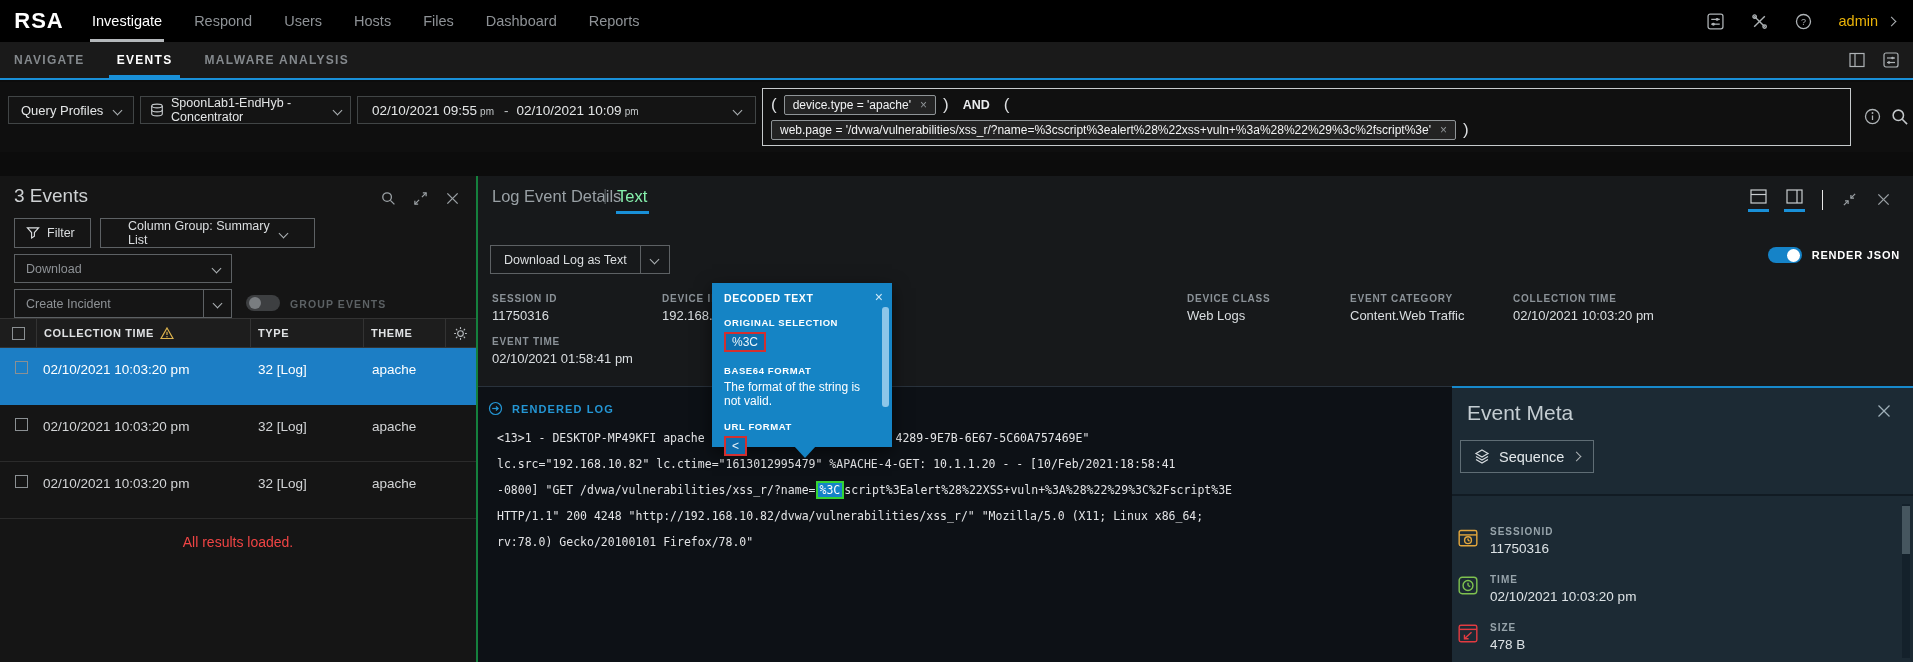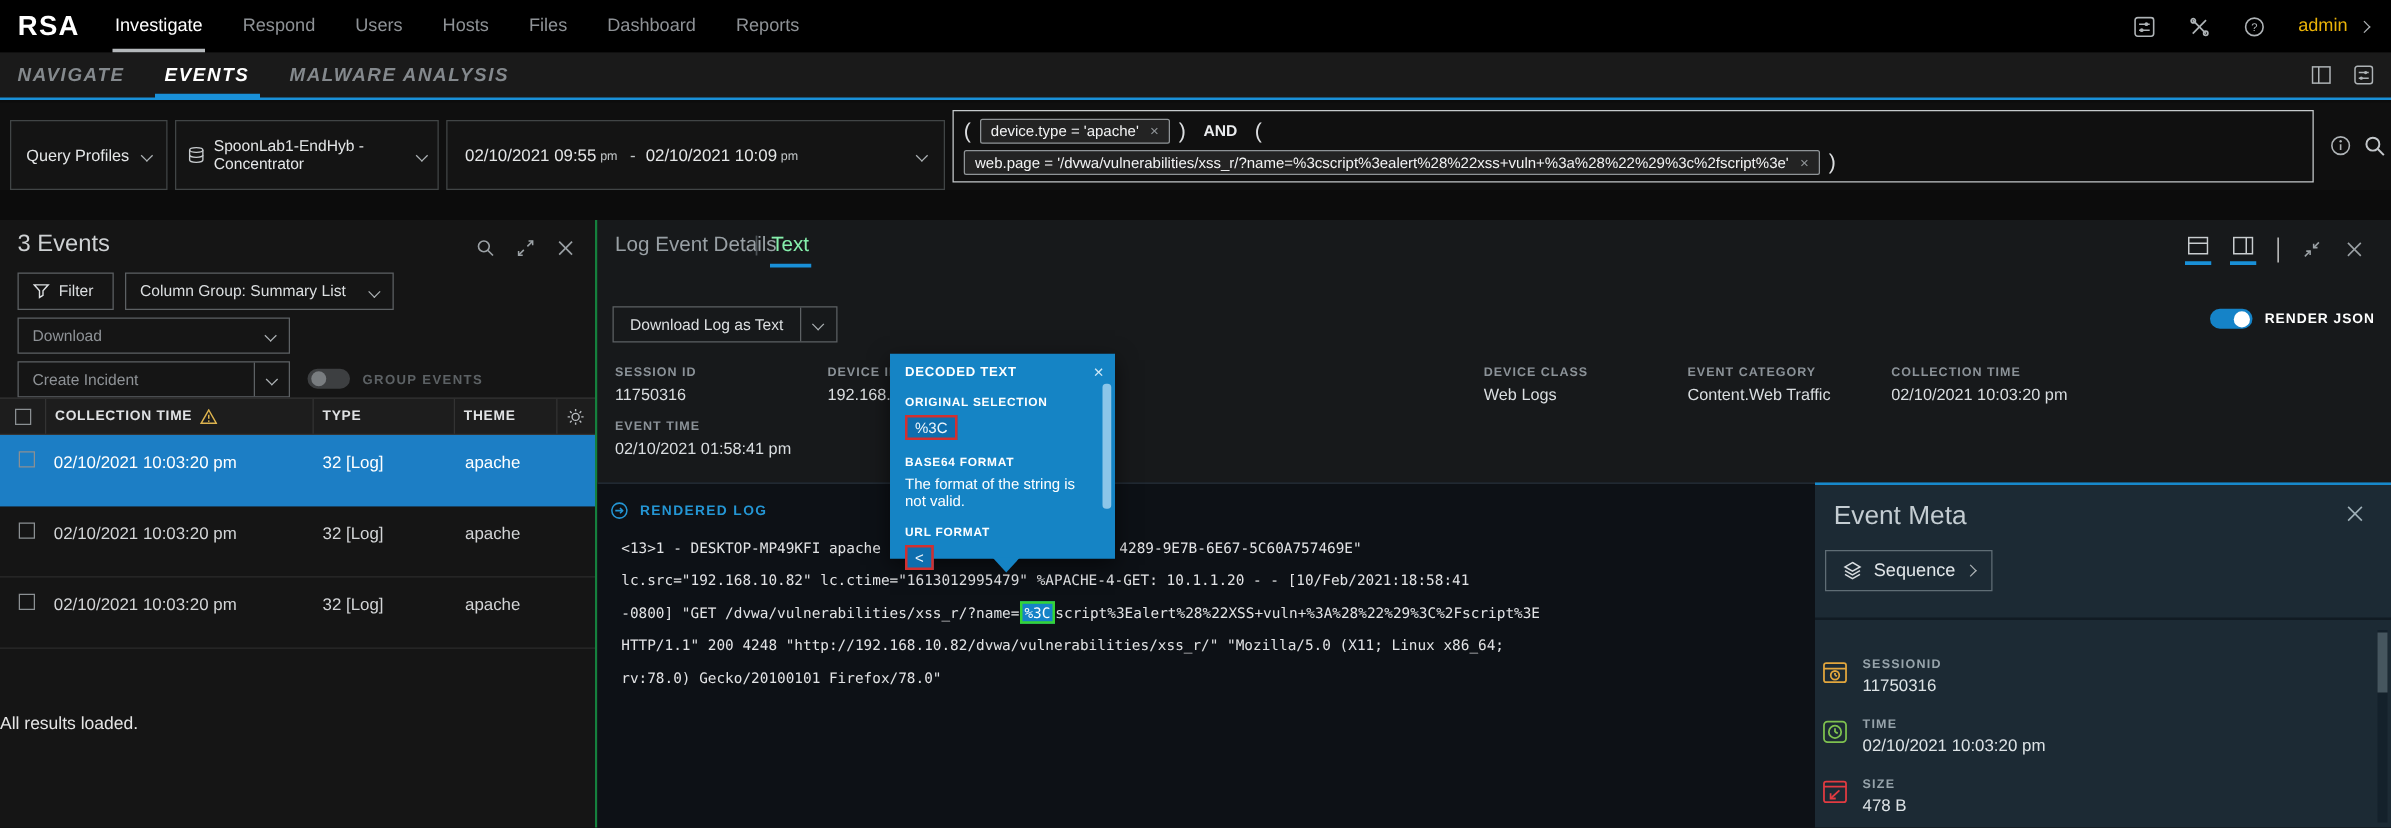--- a/index.html
+++ b/index.html
@@ -24,30 +24,30 @@
 .nav-item.active::after { content:""; position:absolute; left:0; right:0; bottom:0;
   height:3px; background:#b4b8bb; }
 #topbar-right { margin-left:auto; display:flex; align-items:center; gap:27px;
   margin-right:18px; }
 #user-menu { display:flex; align-items:center; gap:10px; color:#eab308; font-size:14.5px; }
 
 
 #subnav { position:absolute; left:0; top:42px; width:1913px; height:38px; background:#1a1a1a;
   border-bottom:2px solid #1990d8; display:flex; align-items:center; padding:0 14px; }
 #subnav-tabs { display:flex; gap:32px; height:100%; align-items:center; }
-.subnav-item { font-size:15px; font-weight:bold; letter-spacing:1.3px; color:#84898d;
-  position:relative; height:100%; display:flex; align-items:center;font-style:italic; }
+.subnav-item { font-size:12px; font-weight:bold; letter-spacing:1.3px; color:#84898d;
+  position:relative; height:100%; display:flex; align-items:center; }
 .subnav-item.active { color:#fff; }
 .subnav-item.active::after { content:""; position:absolute; left:-8px; right:-8px;
   bottom:-2px; height:5px; background:#1990d8; }
 #subnav-right { margin-left:auto; display:flex; gap:18px; align-items:center; }
 
 
 #querybar { position:absolute; left:0; top:82px; width:1913px; height:70px; background:#0f0f0f; }
-.qbox { position:absolute; top:14px; height:56px; background:#141414; border:1px solid #414546;
+.qbox { position:absolute; top:14px; height:28px; background:#141414; border:1px solid #414546;
   display:flex; align-items:center; font-size:13px; color:#e4e6e7; }
 #qb-profiles { left:8px; width:126px; padding:0 12px; justify-content:space-between; }
 #qb-service  { left:140px; width:211px; padding:0 9px; gap:7px; font-size:12.5px; }
 #qb-time     { left:357px; width:399px; padding:0 14px; font-size:13.5px; }
 #qb-time .mer { font-size:10px; color:#c3c7c9; margin:3px 2px 0 3px; }
 #qb-time .sep { margin:0 8px; color:#c3c7c9; }
 #qb-time .chev { margin-left:auto; }
 #qb-query { left:762px; top:6px; width:1089px; height:58px; background:#101010;
   border:1px solid #c6cacc; padding:3px 8px; display:block; }
 .qrow { display:flex; align-items:center; height:25px; gap:7px; white-space:nowrap; }
@@ -61,21 +61,21 @@
 
 
 #events-panel { position:absolute; left:0; top:176px; width:478px; height:486px;
   background:#151515; border-right:2px solid #15803d; }
 #ep-title { position:absolute; left:14px; top:9px; font-size:19px; color:#ced1d3; }
 #ep-icons { position:absolute; right:16px; top:15px; display:flex; gap:17px; align-items:center; }
 .btn { border:1px solid #5d6164; background:transparent; color:#dcdfe1; font-size:12.5px;
   display:flex; align-items:center; }
 #ep-filter { position:absolute; left:14px; top:42px; width:77px; height:30px; padding:0 11px; gap:7px; }
 #ep-colgroup { position:absolute; left:100px; top:42px; width:215px; height:30px;
-  padding:0 11px; justify-content:space-between; }
+  padding:0 27px; justify-content:space-between; }
 #ep-download { position:absolute; left:14px; top:78px; width:218px; height:29px;
   padding:0 11px; justify-content:space-between; color:#8e9296; }
 #ep-create { position:absolute; left:14px; top:113px; width:218px; height:29px; color:#8e9296; padding:0; }
 #ep-create .lbl { flex:1; padding-left:11px; }
 #ep-create .chevcell { width:28px; align-self:stretch; border-left:1px solid #5d6164;
   display:flex; align-items:center; justify-content:center; }
 .toggle { width:34px; height:16px; border-radius:9px; position:relative; flex:none; }
 .toggle .knob { position:absolute; top:2px; width:12px; height:12px; border-radius:50%; }
 #ep-group-toggle { position:absolute; left:246px; top:119px; background:#3d3f41; }
 #ep-group-toggle .knob { left:3px; background:#797d80; }
@@ -90,22 +90,22 @@
 #ep-thead > div:first-child { border-left:none; justify-content:center; padding-left:0; }
 .checkbox { width:13px; height:13px; border:1.5px solid #8b9093; background:transparent; flex:none; }
 #ep-rows { position:absolute; left:0; top:172px; width:100%; }
 .erow { height:57px; border-bottom:1px solid #2b2b2b; position:relative;
   font-size:13.5px; color:#d3d5d7; }
 .erow.selected { background:#1c7ec5; color:#fff; border-bottom-color:#1c7ec5; }
 .erow .checkbox { position:absolute; left:15px; top:13px; }
 .erow .c-time  { position:absolute; left:43px;  top:14px; }
 .erow .c-type  { position:absolute; left:258px; top:14px; }
 .erow .c-theme { position:absolute; left:372px; top:14px; }
-#ep-footer { position:absolute; left:0; top:358px; width:100%; text-align:left;
-  font-size:14px; color:#e5e5e5;margin-top:36px; }
+#ep-footer { position:absolute; left:0; top:358px; width:100%; text-align:center;
+  font-size:14px; color:#ef4444; }
 
 
 #main-panel { position:absolute; left:478px; top:176px; width:1435px; height:486px; background:#17191b; }
 #mp-tab1 { position:absolute; left:14px; top:11px; font-size:16.5px; color:#99a0a5; }
 #mp-tabdiv { position:absolute; left:125px; top:10px; font-size:17px; color:#4c5256; }
 #mp-tab2 { position:absolute; left:139px; top:11px; font-size:16.5px; color:#86efac;text-align:right; }
 #mp-tab2::after { content:""; position:absolute; left:-1px; right:-2px; bottom:-8px;
   height:3px; background:#1990d8; }
 #mp-icons { position:absolute; right:22px; top:13px; display:flex; align-items:center; gap:19px; }
 .icon-underlined { position:relative; padding-bottom:6px; }

